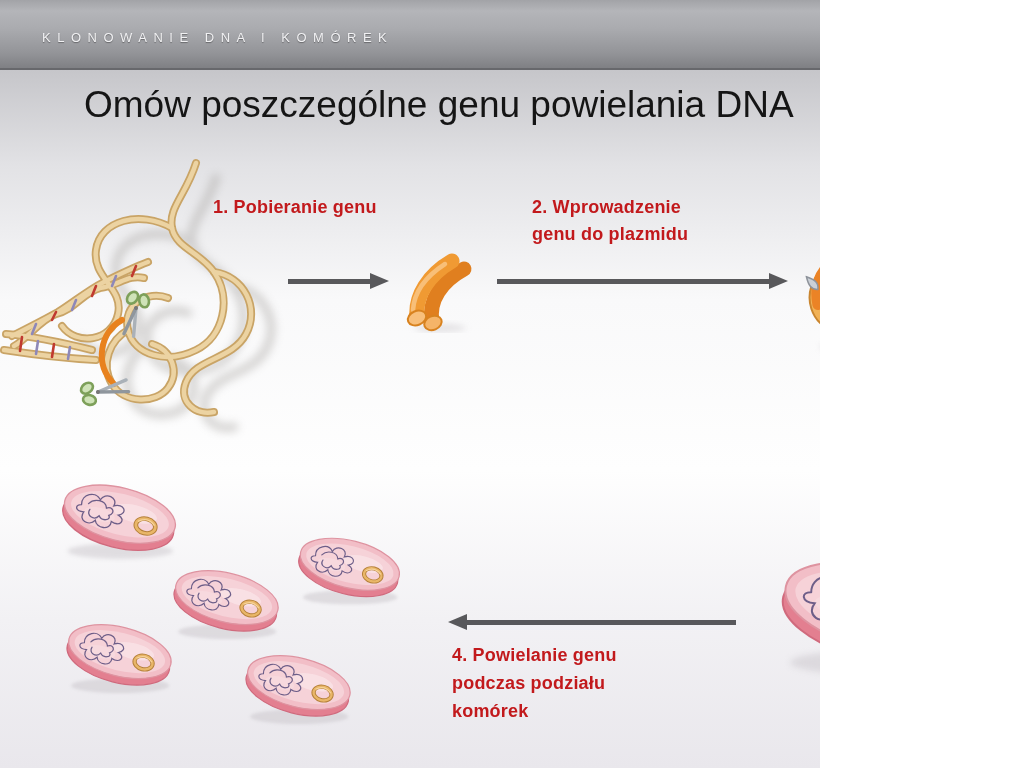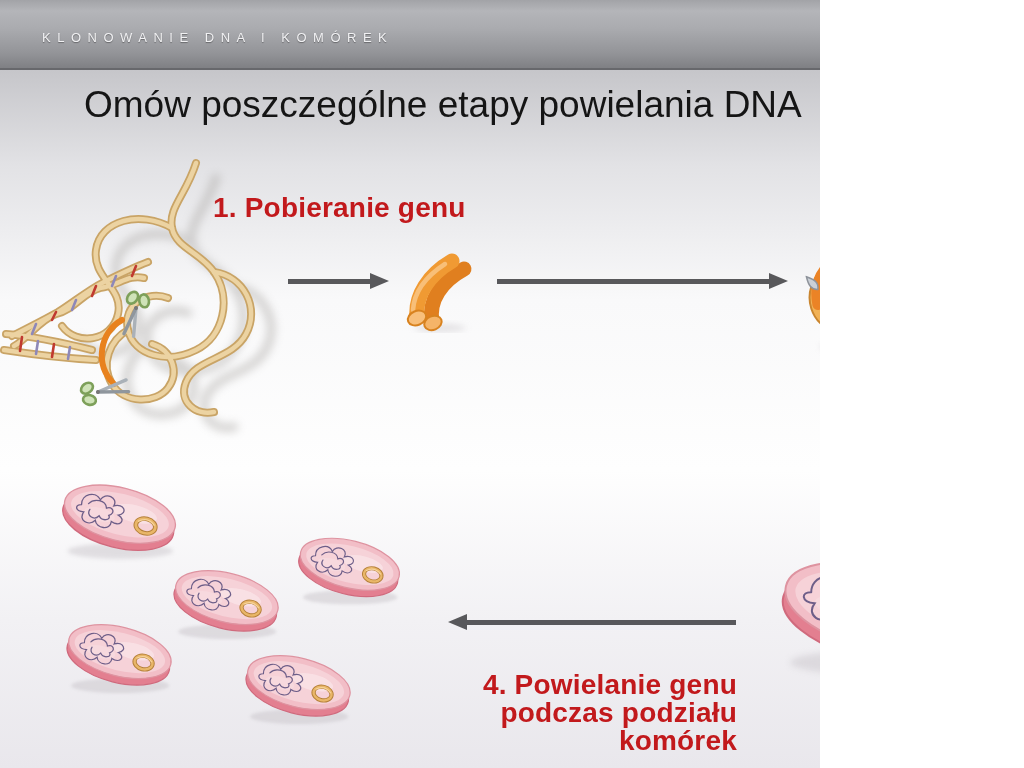--- a/index.html
+++ b/index.html
@@ -27,27 +27,27 @@
     letter-spacing:6.5px;text-shadow:0 1px 1px rgba(0,0,0,0.35);
     white-space:nowrap;
   }
   .title{
     position:absolute;left:84px;top:84px;margin:0;
     font-size:37px;font-weight:400;color:#151515;letter-spacing:0px;
     white-space:nowrap;
   }
   
   .step-label{
-    position:absolute;color:#c2191c;font-weight:bold;font-size:28px;
+    position:absolute;color:#c2191c;font-weight:bold;font-size:18px;
     line-height:27px;white-space:pre-line;letter-spacing:0.2px;
   }
   .step1{left:213px;top:194px;}
   .step2{left:532px;top:194px;}
   .step3{left:628px;top:392px;line-height:30px;}
-  .step4{left:452px;top:671px;width:285px;text-align:right;line-height:28px;}
+  .step4{left:452px;top:641px;width:285px;text-align:left;line-height:28px;}
   
   .arrow{position:absolute;}
   .arrow .line{background:#58585b;}
   .arrow-right .line{height:5px;position:absolute;top:6px;left:0;}
   .arrow-right .head{
     position:absolute;top:0;width:0;height:0;
     border-top:8.5px solid transparent;border-bottom:8.5px solid transparent;
     border-left:19px solid #58585b;
   }
   .arrow-left .line{height:5px;position:absolute;top:6px;}
@@ -104,23 +104,25 @@
     </symbol>
   </defs>
 </svg>
 
 <div class="slide">
 
   <div class="header">
     <div class="kicker">KLONOWANIE DNA I KOMÓREK</div>
   </div>
 
-  <h1 class="title">Omów poszczególne etapy powielania DNA</h1>
+  <h1 class="title">Omów poszczególne genu powielania DNA</h1>
 
   <div class="step-label step1">1. Pobieranie genu</div>
+  <div class="step-label step2">2. Wprowadzenie
+genu do plazmidu</div>
   <div class="step-label step4">4. Powielanie genu
 podczas podziału
 komórek</div>
 
   <svg class="illus" style="left:0px;top:150px" width="300" height="290" viewBox="0 0 300 290">
 
     <g filter="url(#soft2)" opacity="0.45" transform="translate(20,15)" stroke="#a8a5a2" stroke-width="9" fill="none" stroke-linecap="round">
       <path d="M196 13 C186 45 168 58 172 78 C176 98 200 102 214 122 C232 148 224 186 196 200 C168 214 134 206 128 180 C122 154 148 140 168 148"></path>
       <path d="M172 78 C140 60 100 70 96 100 C92 128 124 138 118 164 C112 192 76 196 62 176"></path>
       <path d="M214 122 C244 126 260 158 246 184 C232 210 196 208 186 232 C178 252 196 266 214 262"></path>

